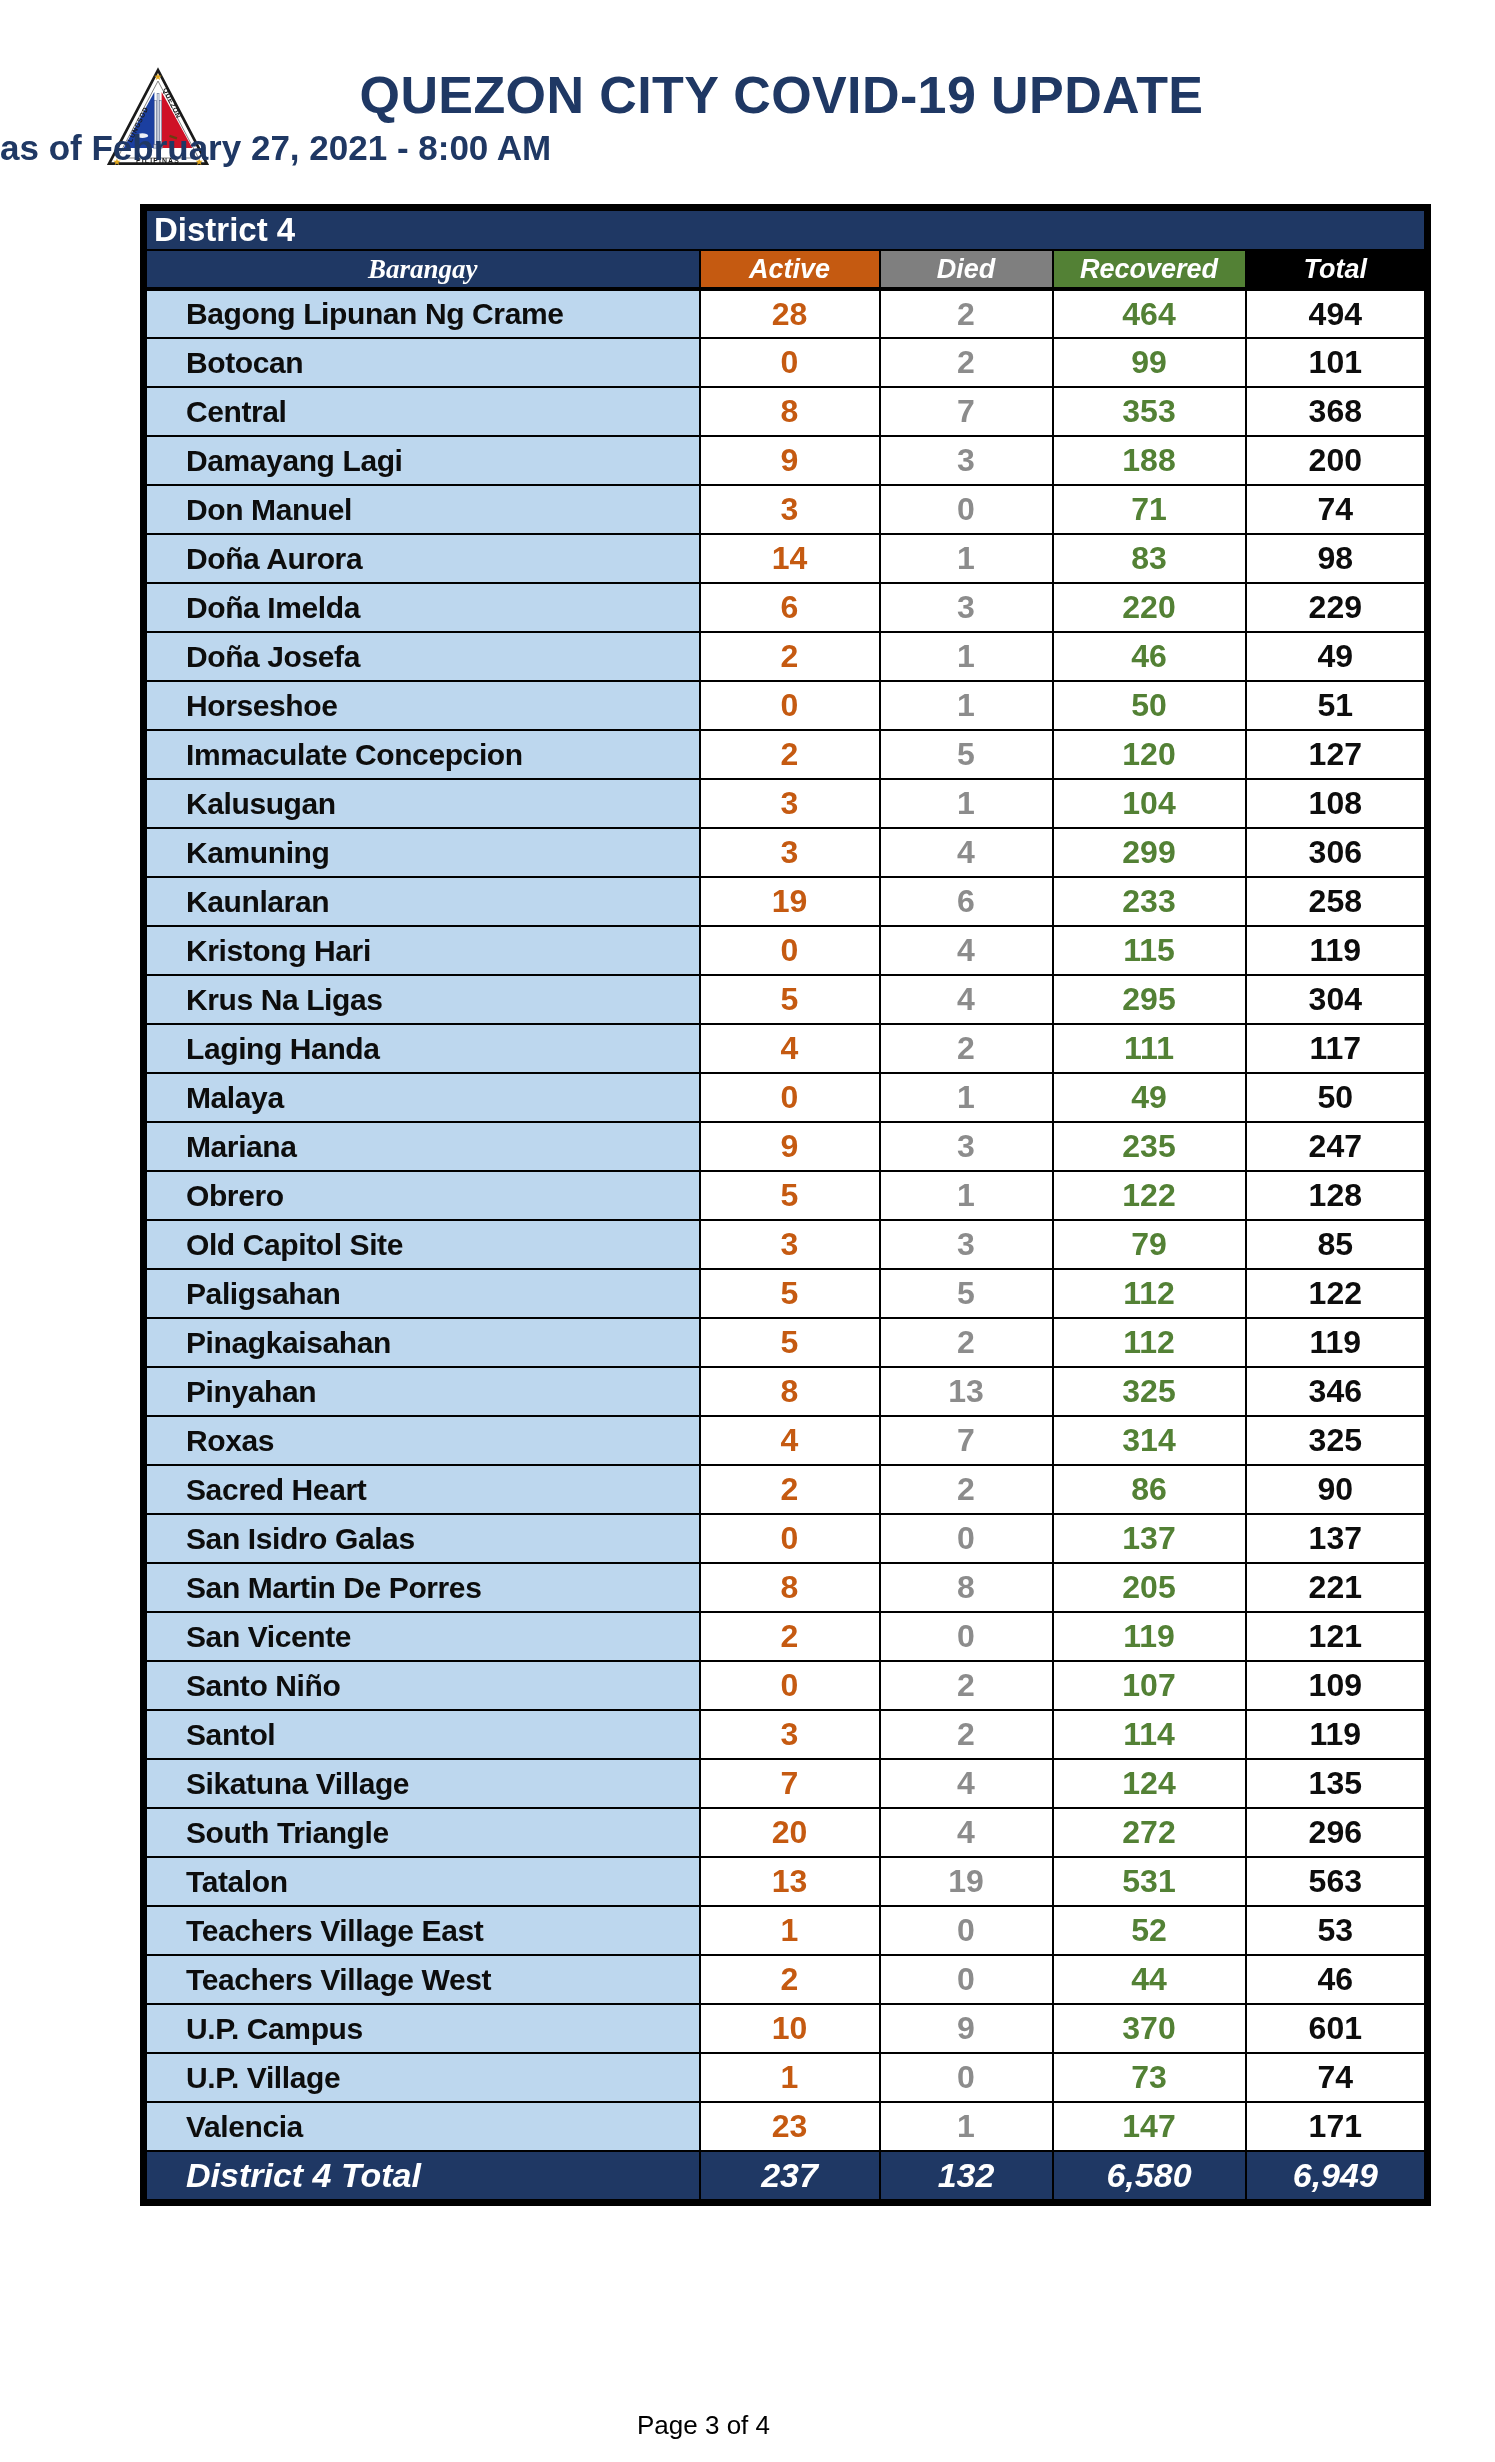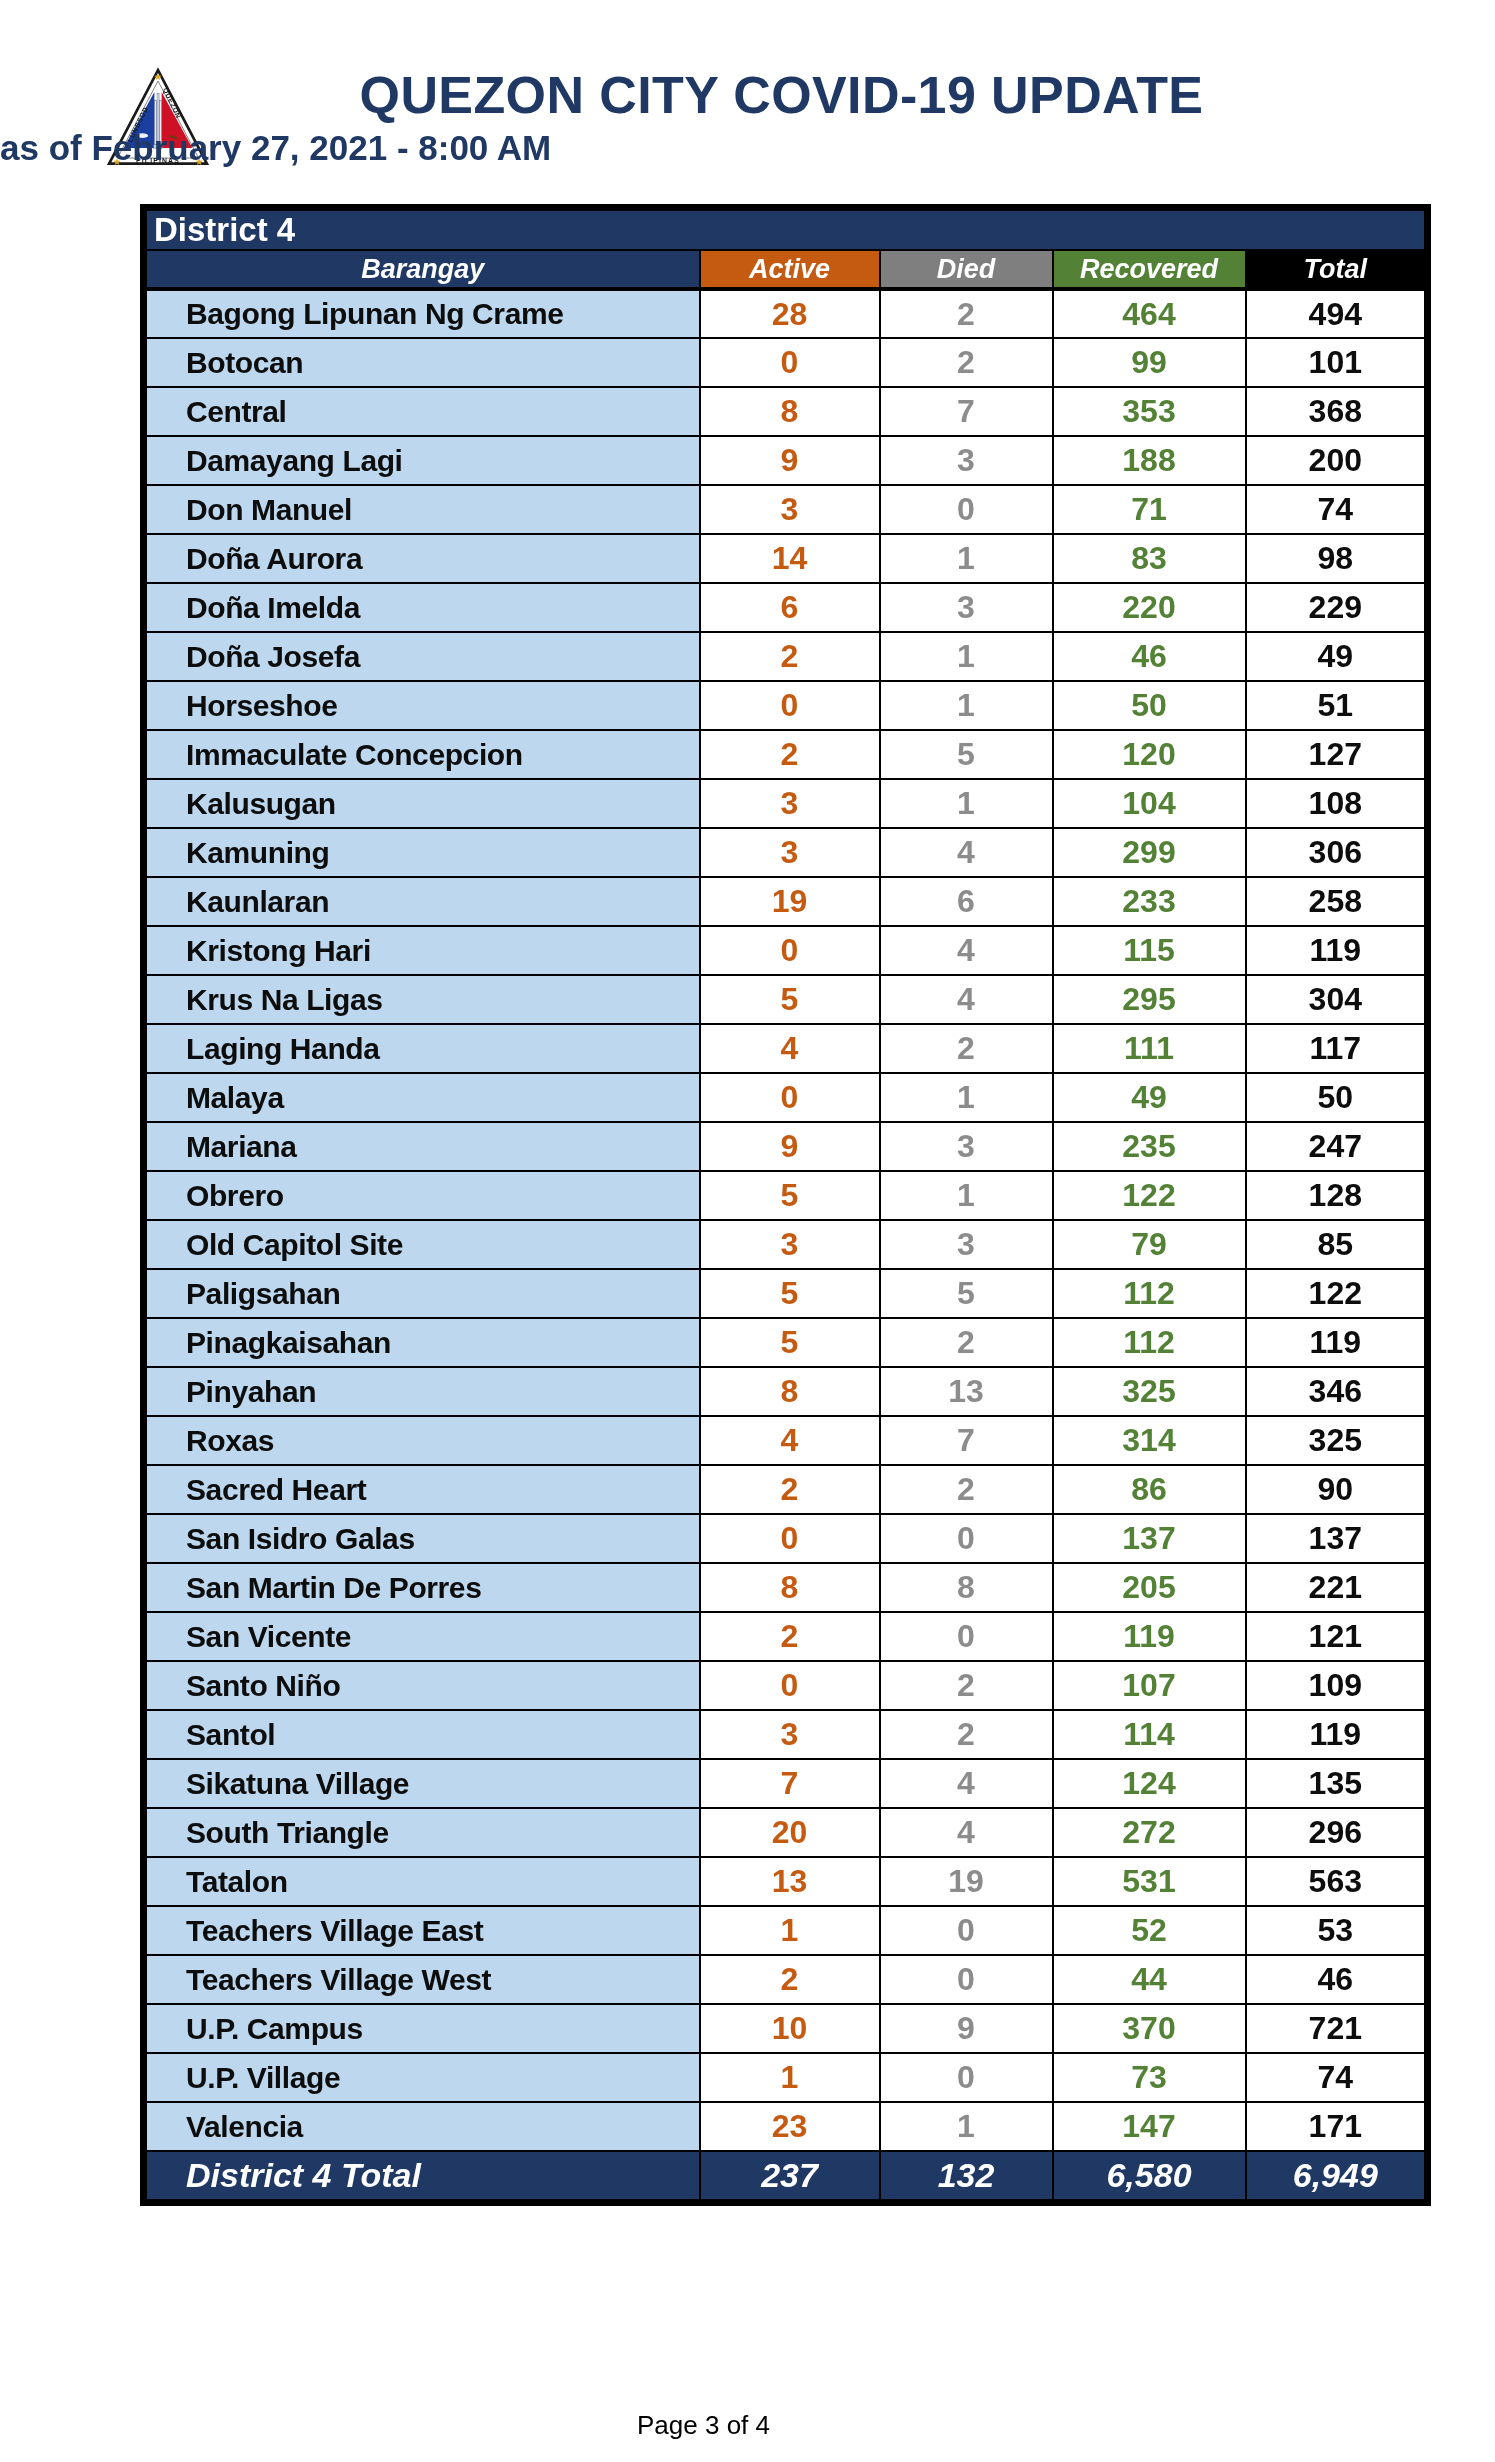--- a/index.html
+++ b/index.html
@@ -36,21 +36,21 @@
     border:2.6px solid #000;overflow:hidden;white-space:nowrap;
   }
   tr.district-bar th{
     background:var(--navy);color:#fff;height:40px;
     font-size:33px;font-weight:bold;text-align:left;padding:0 0 0 7px;
   }
   tr.col-headers th{
     height:39px;color:#fff;font-weight:bold;font-style:italic;
     font-size:27px;text-align:center;border-bottom:4.4px solid #000;
   }
-  .h-barangay{background:var(--navy);}
+  .h-barangay{background:var(--navy);font-family:Liberation Serif, serif;}
   .h-active{background:var(--active-orange);}
   .h-died{background:var(--died-gray);}
   .h-recovered{background:var(--recovered-green);}
   .h-total{background:var(--header-black);}
   tbody td{
     height:49px;font-weight:bold;font-size:32px;text-align:center;
     background:#fff;color:#111;
   }
   tbody td.cell-barangay{
     background:var(--light-blue);text-align:left;padding-left:39px;
@@ -364,21 +364,21 @@
     <td class="cell-active">2</td>
     <td class="cell-died">0</td>
     <td class="cell-recovered">44</td>
     <td class="cell-total">46</td>
   </tr>
         <tr>
     <td class="cell-barangay">U.P. Campus</td>
     <td class="cell-active">10</td>
     <td class="cell-died">9</td>
     <td class="cell-recovered">370</td>
-    <td class="cell-total">721</td>
+    <td class="cell-total">601</td>
   </tr>
         <tr>
     <td class="cell-barangay">U.P. Village</td>
     <td class="cell-active">1</td>
     <td class="cell-died">0</td>
     <td class="cell-recovered">73</td>
     <td class="cell-total">74</td>
   </tr>
         <tr>
     <td class="cell-barangay">Valencia</td>

